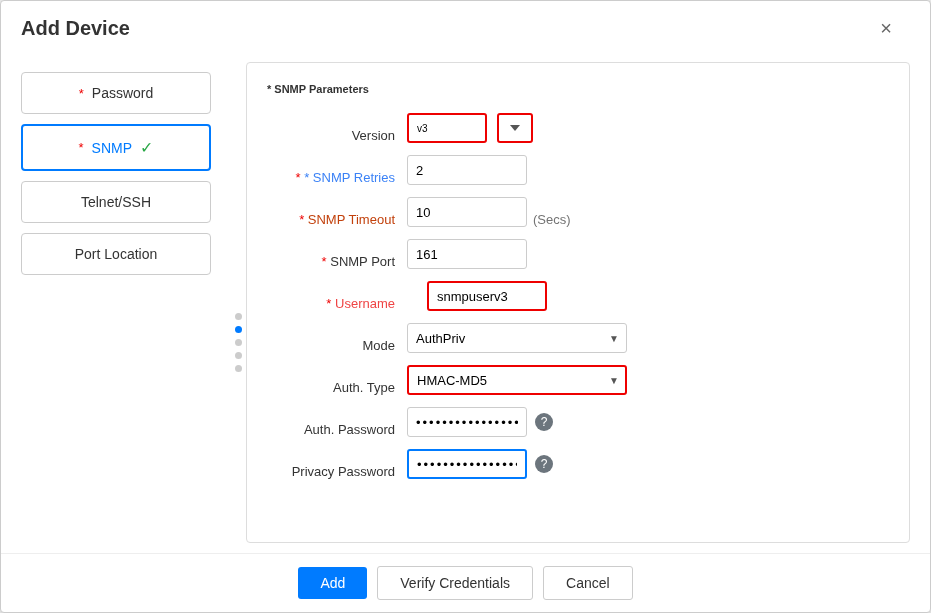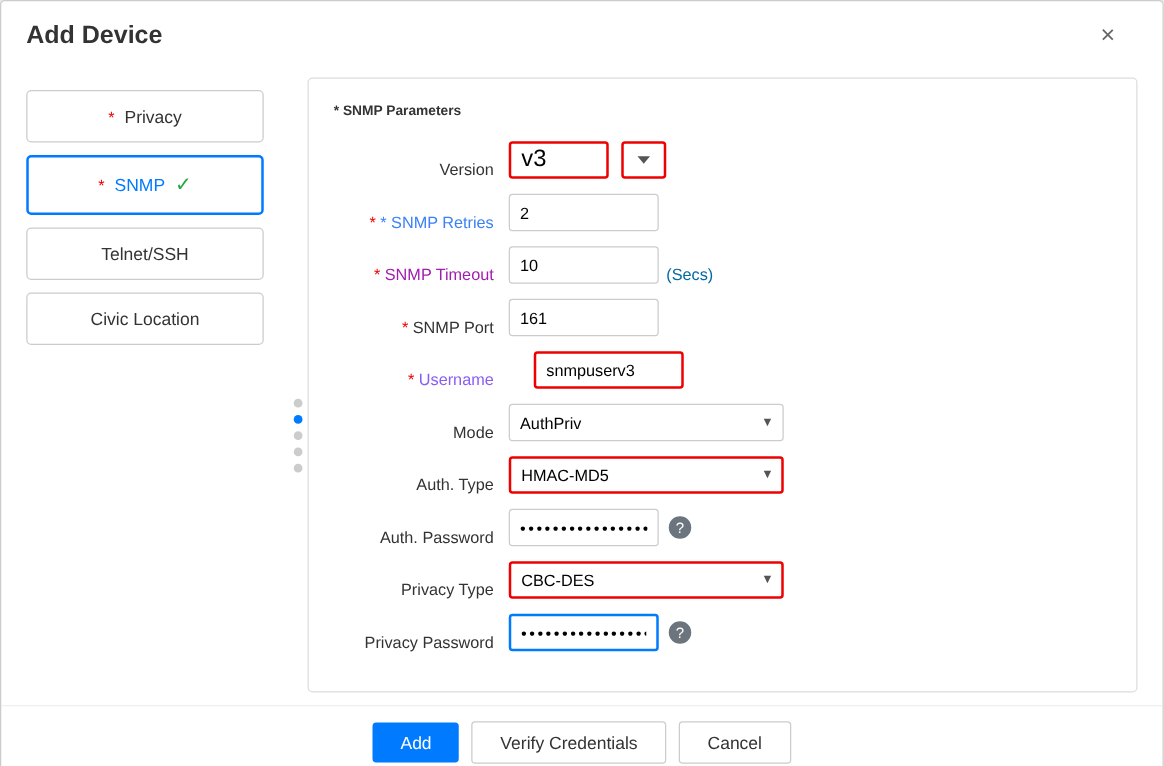--- a/index.html
+++ b/index.html
@@ -142,33 +142,33 @@
     }
     input.form-control {
       width: 120px;
     }
     .input-wide {
       width: 220px;
     }
     .secs-label {
       margin-left: 6px;
       font-size: 13px;
-      color: #0369a1;
+      color: #737373;
     }
     
     .version-wrapper {
       display: flex;
       align-items: center;
       gap: 10px;
     }
     .version-input {
       border: 2px solid #e00;
       border-radius: 3px;
       padding: 5px 8px;
-      font-size: 19px;
+      font-size: 10px;
       height: 30px;
       width: 80px;
       background: #fff;
     }
     .version-dropdown-btn {
       width: 36px;
       height: 30px;
       border: 2px solid #e00;
       border-radius: 3px;
       background: #fff;
@@ -277,32 +277,32 @@
   <div class="dialog-header">
     <span class="dialog-title">Add Device</span>
     <button class="close-btn">×</button>
   </div>
 
   <div class="dialog-body">
 
     <div class="sidebar">
       <button class="sidebar-btn">
         <span class="required">*</span>
-        <span>Privacy</span>
+        <span>Password</span>
       </button>
       <button class="sidebar-btn active">
         <span class="required">*</span>
         <span>SNMP</span>
         <span class="check-icon">✓</span>
       </button>
       <button class="sidebar-btn">
         <span>Telnet/SSH</span>
       </button>
       <button class="sidebar-btn">
-        <span>Civic Location</span>
+        <span>Port Location</span>
       </button>
     </div>
 
     <div class="dots-connector">
       <div class="dot"></div>
       <div class="dot active"></div>
       <div class="dot"></div>
       <div class="dot"></div>
       <div class="dot"></div>
     </div>
@@ -324,36 +324,36 @@
 
       <div class="form-row">
         <div class="form-label">
           <span style="color:#e00">* </span><span style="color:#3b82f6">* SNMP Retries</span>
         </div>
         <input type="text" class="form-control" value="2" style="">
       </div>
 
       <div class="form-row">
         <div class="form-label">
-          <span style="color:#e00">* </span><span style="color:#a21caf">SNMP Timeout</span>
+          <span style="color:#e00">* </span><span style="color:#c2410c">SNMP Timeout</span>
         </div>
         <input type="text" class="form-control" value="10" style="">
         <span class="secs-label">(Secs)</span>
       </div>
 
       <div class="form-row">
         <div class="form-label">
           <span style="color:#e00">* </span><span style="color:#333">SNMP Port</span>
         </div>
         <input type="text" class="form-control" value="161" style="">
       </div>
 
       <div class="form-row">
         <div class="form-label">
-          <span style="color:#e00">* </span><span style="color:#8b5cf6">Username</span>
+          <span style="color:#e00">* </span><span style="color:#ef4444">Username</span>
         </div>
         <input type="text" class="form-control input-wide input-highlighted" value="snmpuserv3" style="">
       </div>
 
       <div class="form-row">
         <div class="form-label">Mode</div>
         <div class="select-wrapper">
           <select>
             <option>AuthPriv</option>
             <option>AuthNoPriv</option>
@@ -373,29 +373,20 @@
       </div>
 
       <div class="form-row">
         <div class="form-label">Auth. Password</div>
         <div class="password-field">
           <input type="password" class="form-control input-wide" value="••••••••••••••••••••••" style="letter-spacing: 2px;">
           <div class="help-icon">?</div>
         </div>
       </div>
 
-      <div class="form-row">
-        <div class="form-label">Privacy Type</div>
-        <div class="select-wrapper select-highlighted">
-          <select>
-            <option>CBC-DES</option>
-            <option>CFB-AES-128</option>
-          </select>
-        </div>
-      </div>
 
       <div class="form-row">
         <div class="form-label">Privacy Password</div>
         <div class="password-field">
           <input type="password" class="form-control input-wide password-dots-blue" value="•••••••••••••••••••••••••" style="letter-spacing: 2px;">
           <div class="help-icon">?</div>
         </div>
       </div>
 
     </div>

